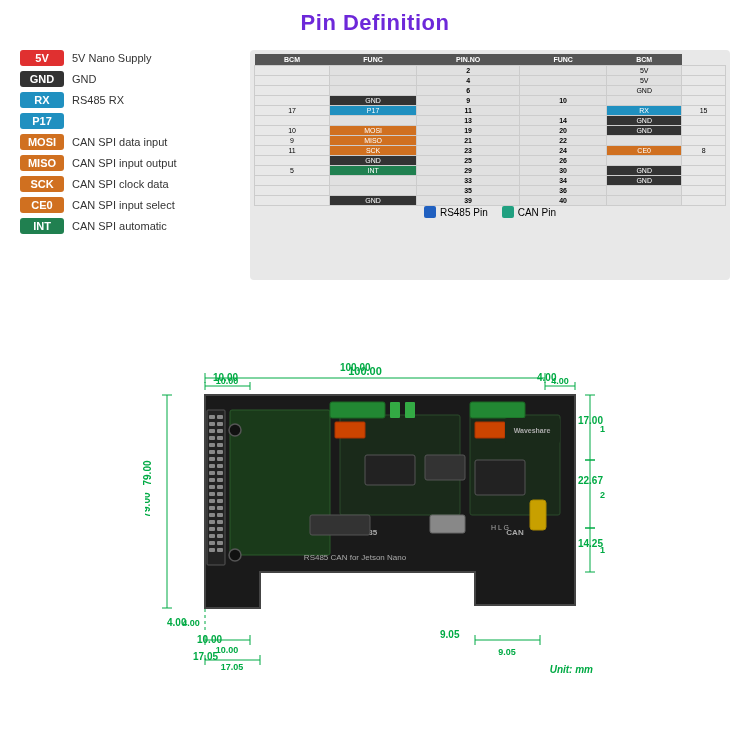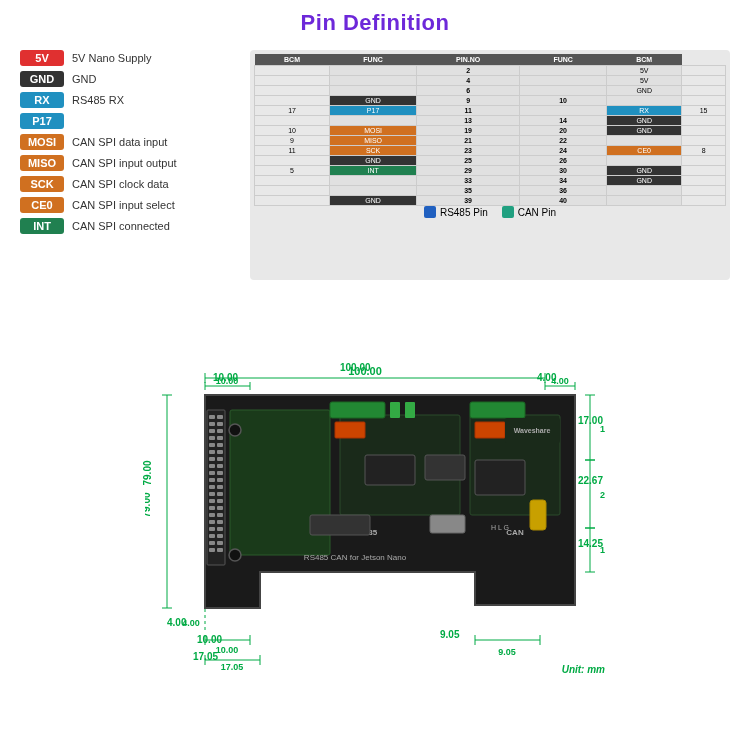--- a/index.html
+++ b/index.html
@@ -187,21 +187,21 @@
         <div class="legend-row">
           <span class="legend-badge badge-orange">SCK</span>
           <span class="legend-text">CAN SPI clock data</span>
         </div>
         <div class="legend-row">
           <span class="legend-badge badge-orange">CE0</span>
           <span class="legend-text">CAN SPI input select</span>
         </div>
         <div class="legend-row">
           <span class="legend-badge badge-green">INT</span>
-          <span class="legend-text">CAN SPI connected</span>
+          <span class="legend-text">CAN SPI automatic</span>
         </div>
       </div>
 
     <div class="pin-diagram">
       <table class="pin-table">
         <thead>
           <tr>
             <th>BCM</th>
             <th>FUNC</th>
             <th>PIN.NO</th>
@@ -487,16 +487,16 @@
       <div class="dim-label" style="top:12px;left:68px;">10.00</div>
       <div class="dim-label" style="top:12px;left:392px;">4.00</div>
       <div class="dim-label" style="top:55px;right:2px;">17.00</div>
       <div class="dim-label" style="top:115px;right:2px;">22.67</div>
       <div class="dim-label" style="top:178px;right:2px;">14.25</div>
       <div class="dim-label" style="left:2px;top:120px;transform:rotate(-90deg);transform-origin:left center;white-space:nowrap;">79.00</div>
       <div class="dim-label" style="bottom:30px;left:295px;">9.05</div>
       <div class="dim-label" style="bottom:42px;left:22px;">4.00</div>
       <div class="dim-label" style="bottom:25px;left:52px;">10.00</div>
       <div class="dim-label" style="bottom:8px;left:48px;">17.05</div>
-      <div class="dim-label" style="bottom:-5px;right:0px;font-style:italic;">Unit: mm</div>
+      <div class="dim-label" style="bottom:-5px;right:12px;font-style:italic;">Unit: mm</div>
     </div>
   </div>
 </div>
 
 </body></html>

